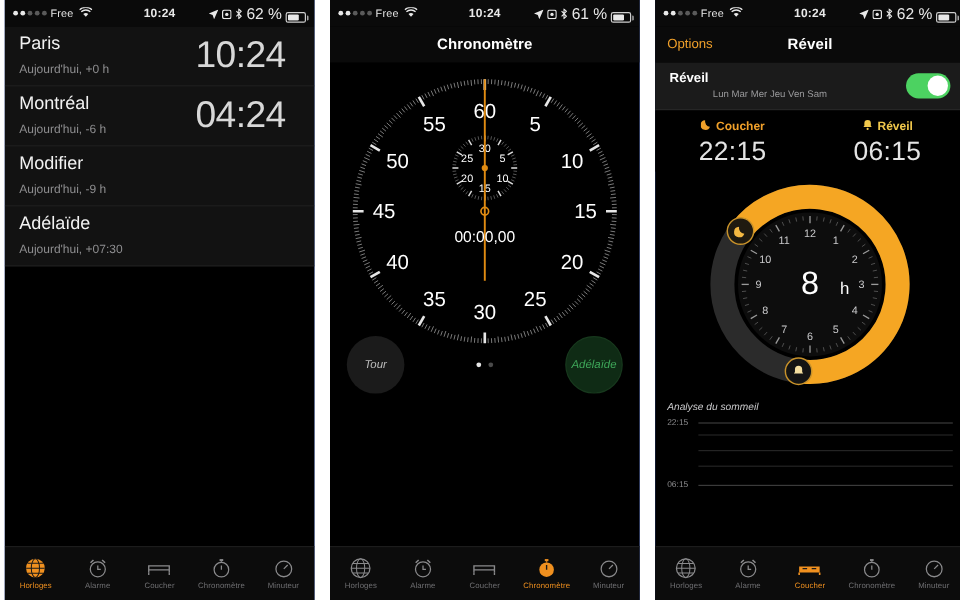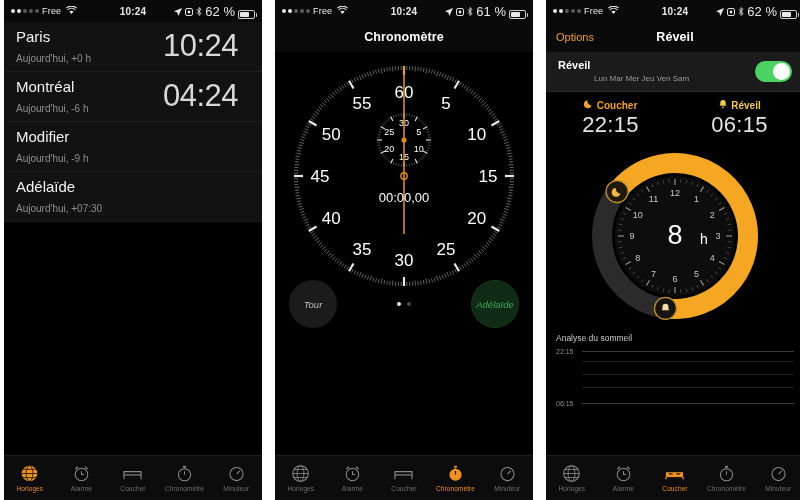--- a/index.html
+++ b/index.html
@@ -133,21 +133,21 @@
 
   .bt-times { display:flex; padding: 7px 0 4px 0; background:#000; }
   .bt-tcol { flex:1; text-align:center; }
   .bt-thead { font-size:10px; font-weight:bold; color:#f0a02a; display:flex; align-items:center; justify-content:center; gap:3px; }
   .bt-thead.bell { color:#f2c94c; }
   .bt-tval { font-size:22px; color:#e4e4e4; font-weight:300; letter-spacing:.3px; margin-top:1px; }
 
   .bt-dial { display:flex; justify-content:center; padding-top:2px; }
 
   .analysis { padding: 4px 10px 0 10px; }
-  .an-title { font-size:8.5px; color:#c9c9cb; margin-bottom:3px; }
+  .an-title { font-size:8.5px; color:#c9c9cb; margin-bottom:3px;font-style:italic; }
   .an-graph { position:relative; height:58px; }
   .an-row { position:absolute; left:0; right:0; display:flex; align-items:center; gap:4px; }
   .an-lbl { font-size:7px; color:#8e8e90; width:22px; flex:0 0 22px; }
   .an-line { flex:1; height:1px; background:#3b3b3b; }
   .an-line.dim { background:#242424; }
 </style>
 </head>
 <body>
 
 <div id="root">

